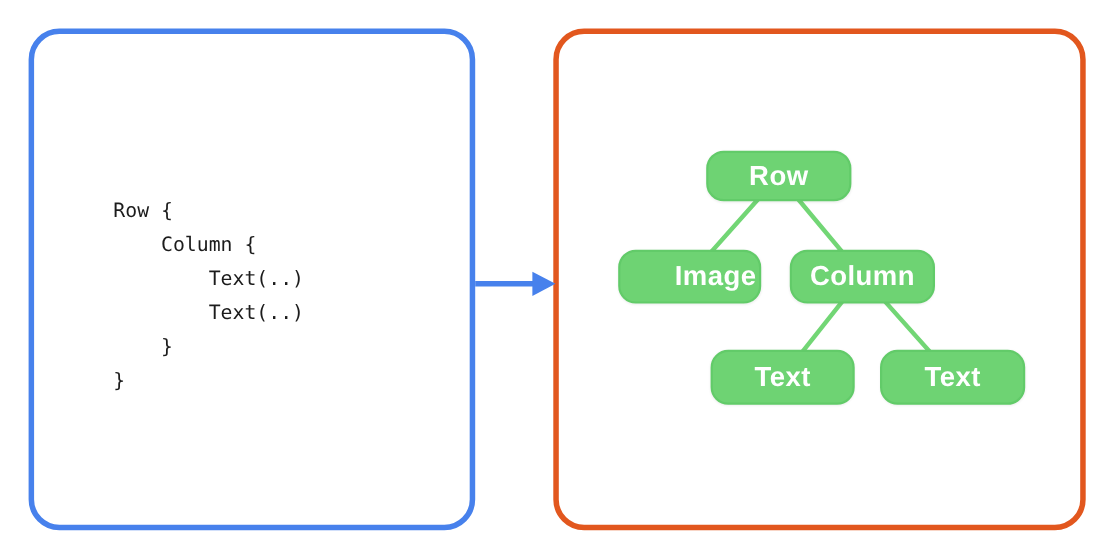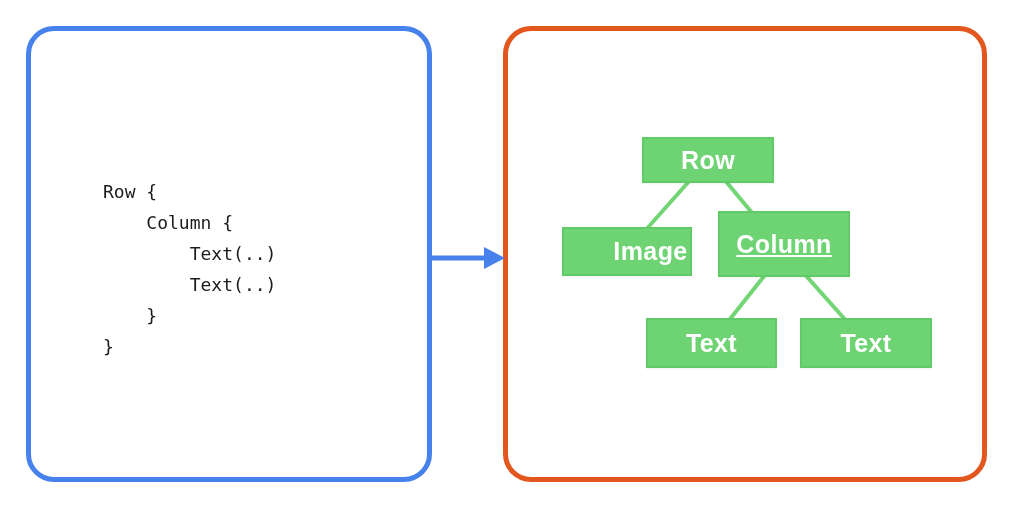--- a/index.html
+++ b/index.html
@@ -56,31 +56,31 @@
     z-index: 1;
   }
   .node {
     position: absolute;
     z-index: 2;
     display: flex;
     align-items: center;
     justify-content: center;
     background: #6ED373;
     border: 2px solid #62CB69;
-    border-radius: 0;
+    border-radius: 16px;
     box-sizing: border-box;
     color: #FFFFFF;
     font-size: 25px;
     font-weight: 600;
     letter-spacing: 0.4px;
     box-shadow: 0 1px 2px rgba(0,0,0,0.06);
   }
   .node-row    { left: 642px; top: 137px; width: 132px; height: 46px; }
   .node-image  { left: 562px; top: 227px; width: 130px; height: 49px; padding-left: 47px; }
-  .node-column { left: 718px; top: 211px; width: 132px; height: 66px; text-decoration: underline; }
+  .node-column { left: 718px; top: 227px; width: 132px; height: 49px; }
   .node-text-1 { left: 646px; top: 318px; width: 131px; height: 50px; }
   .node-text-2 { left: 800px; top: 318px; width: 132px; height: 50px; }
 </style>
 </head>
 <body>
 
 <div class="canvas">
 
   <div class="panel code-box">
   </div>

